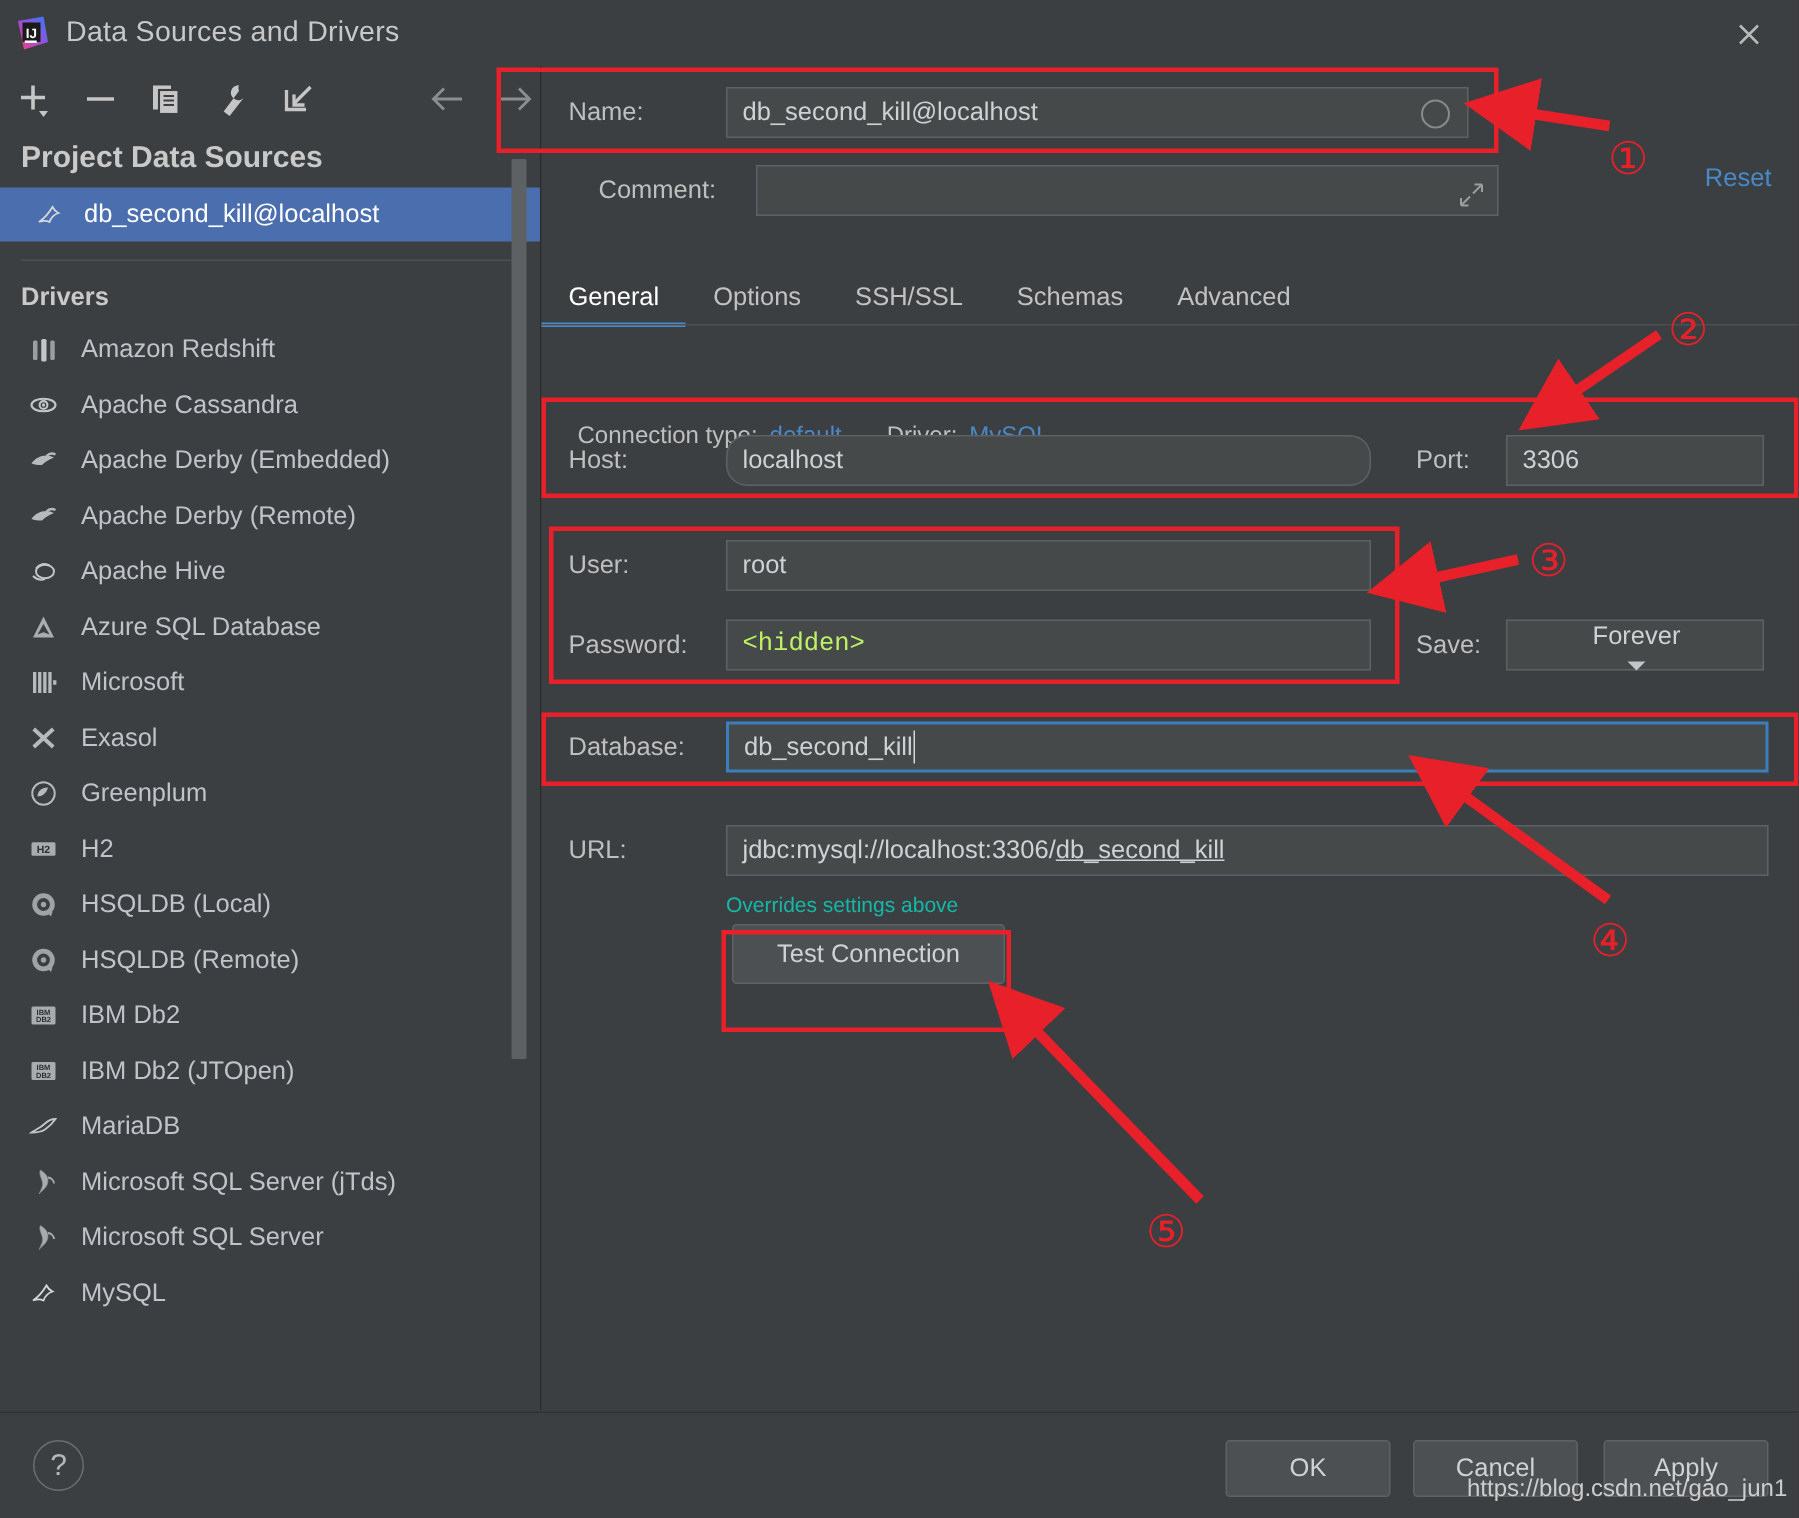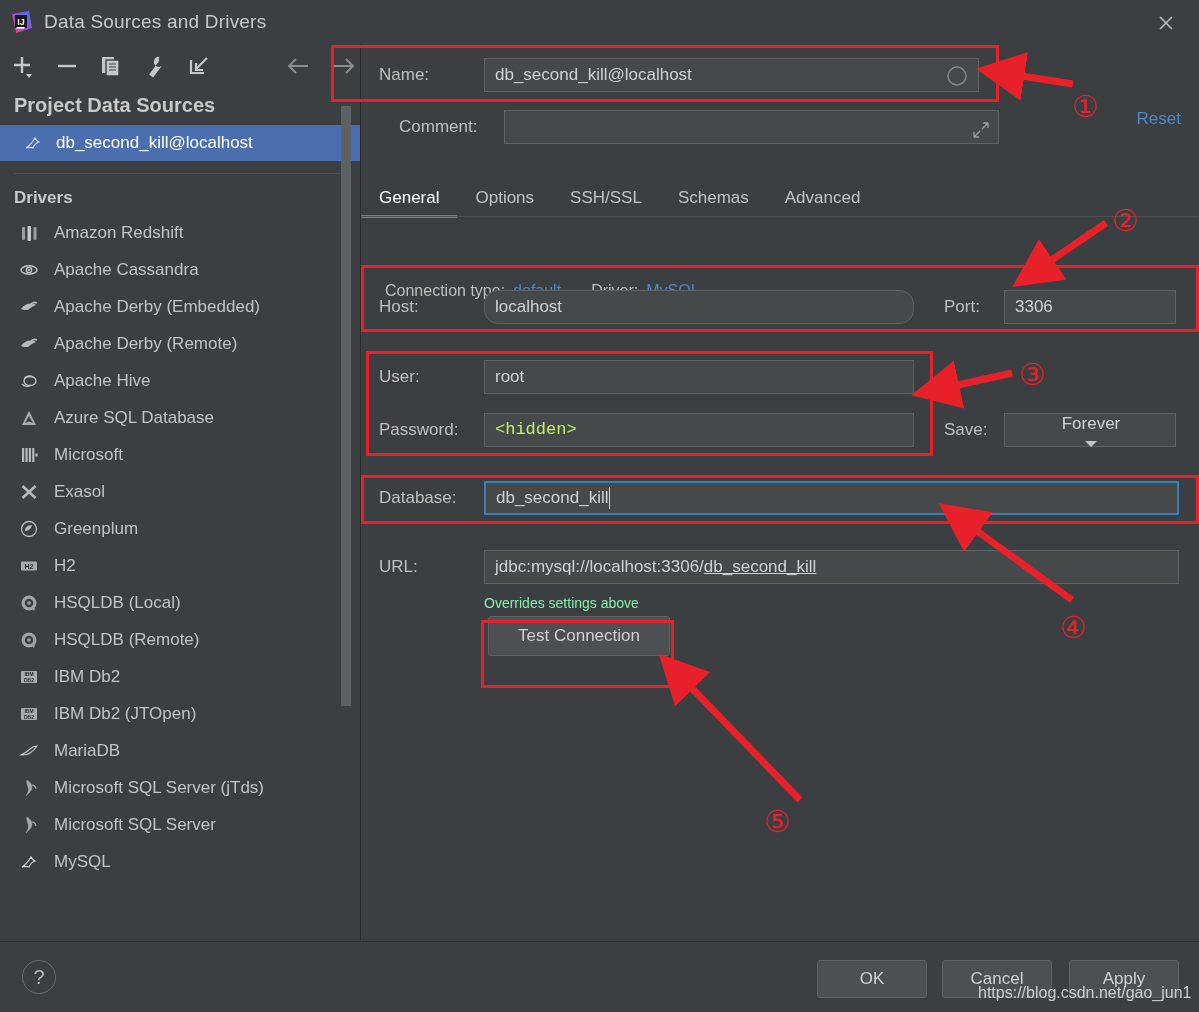--- a/index.html
+++ b/index.html
@@ -119,21 +119,21 @@
   }
   .tab-rule {
     position: absolute; left: 0; top: 172px; width: 838px; height: 1px;
     background: #4d5052;
   }
   .conn-line {
     position: absolute; left: 24px; top: 238px;
     font-size: 16px; color: #bfbfbf; display: flex; gap: 8px; align-items: center;
   }
   .link { color: #4a88c7; cursor: pointer; }
-  .hint { font-size: 14px; color: #86efac; }
+  .hint { font-size: 14px; color: #14b8a6; }
   .btn {
     background: #4c5052; border: 1px solid #5e6264; border-radius: 3px;
     color: #cfd2d4; font-size: 17px; font-family: "Liberation Sans", sans-serif;
     display: flex; align-items: center; justify-content: center; cursor: pointer;
   }
   .combo {
     background: #45494a; border: 1px solid #5e6264; height: 34px;
     display: flex; align-items: center; justify-content: space-between;
     padding: 0 8px 0 10px; color: #cfd2d4; font-size: 17px; cursor: pointer;
   }

